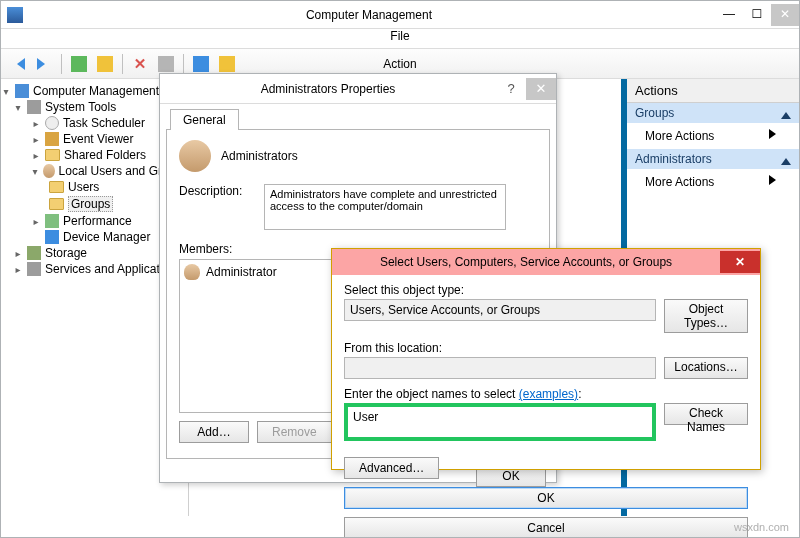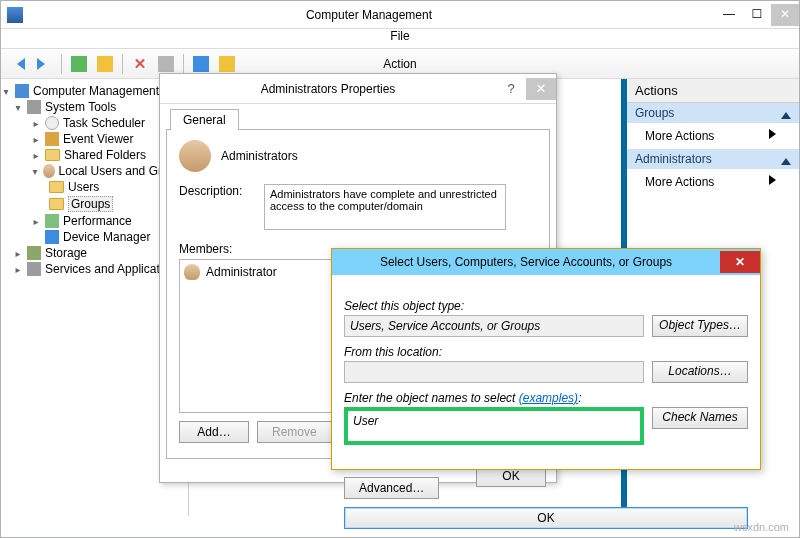--- a/index.html
+++ b/index.html
@@ -137,31 +137,31 @@
   .btn.default { border:1px solid #3c8de0; box-shadow:0 0 0 1px #bcd9f5 inset; }
   .d1-bottom {
     display:flex; gap:8px; justify-content:flex-start; padding:6px 10px;
   }
   
   .dialog2 {
     position:absolute; left:330px; top:247px; width:430px; height:222px;
     background:#fff; border:1px solid #d0a000; box-shadow:2px 2px 8px rgba(0,0,0,.25);
   }
   .d2-title {
-    height:26px; background:#7dd3fc; display:flex; align-items:center;
+    height:26px; background:#fca5a5; display:flex; align-items:center;
   }
   .d2-title-text { flex:1; text-align:center; font-size:12px; color:#000; }
   .d2-close { width:40px; height:22px; background:#c9302c; color:#fff; text-align:center; line-height:22px; font-weight:bold; }
-  .d2-body { padding:24px 12px; font-size:12px;font-style:italic; }
+  .d2-body { padding:8px 12px; font-size:12px; }
   .d2-label { margin-bottom:2px; }
   .d2-row { display:flex; gap:8px; margin-bottom:8px; }
   .d2-input { flex:1; border:1px solid #b5b5b5; padding:3px 5px; font-size:12px; height:22px; background:#fff; }
   .d2-input-ro { background:#f0f0f0; }
   .d2-textarea { flex:1; border:4px solid #22c55e; padding:3px 5px; font-size:12px; height:38px; background:#fff; }
-  .d2-btn { border:1px solid #9c9c9c; background:linear-gradient(#fafafa,#e6e6e6); padding:2px 6px; font-size:12px; width:96px; text-align:center; }
+  .d2-btn { border:1px solid #9c9c9c; background:linear-gradient(#fafafa,#e6e6e6); padding:2px 6px; font-size:12px; width:84px; text-align:center; }
   .d2-bottom { display:flex; gap:8px; justify-content:flex-end; padding:0 12px 8px;flex-direction:column; }
   .d2-bottom .btn { min-width:64px; }
   .link { color:#0066cc; text-decoration:underline; }
 </style>
 </head>
 <body>
 
 <div class="titlebar">
   <span class="titlebar-icon"></span>
   <div class="titlebar-title">Computer Management</div>

